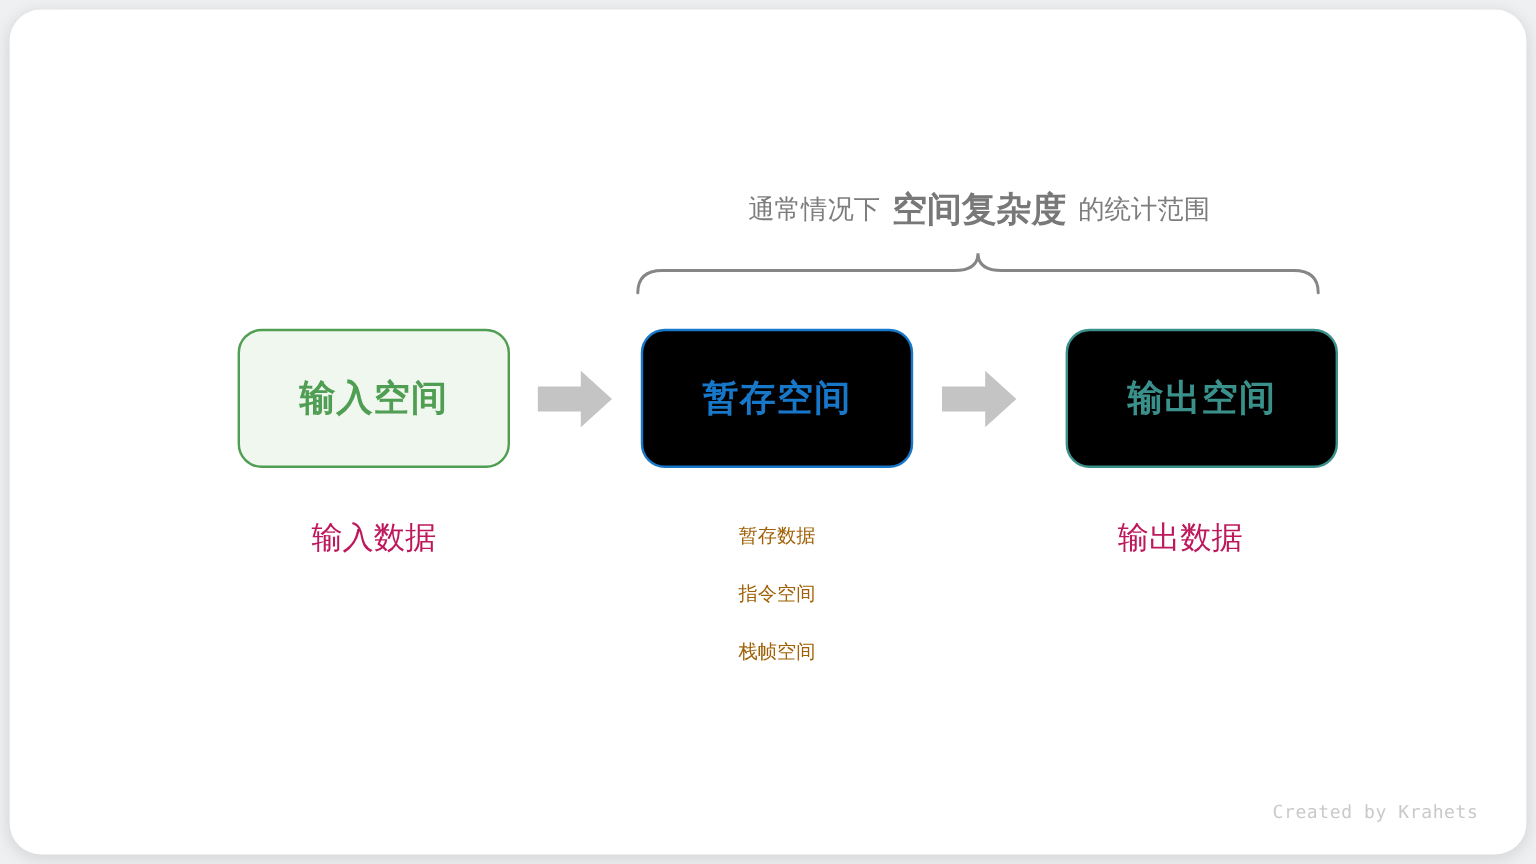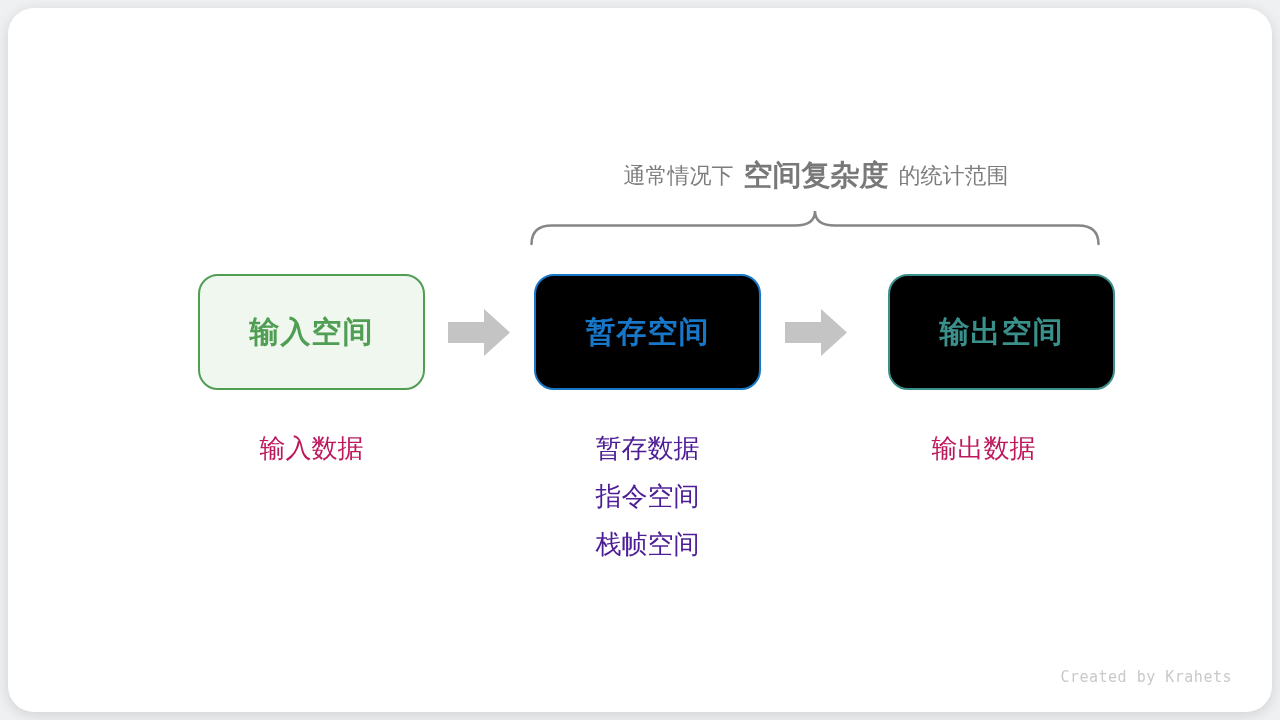--- a/index.html
+++ b/index.html
@@ -77,22 +77,22 @@
     color: #be185d;
     font-size: 26px;
   }
   .cap-input  { left: 190px; }
   .cap-output { left: 862px; }
   .caption-group {
     position: absolute;
     left: 526px; top: 416px;
     width: 227px;
     text-align: center;
-    color: #4c1d95;
-    font-size: 26px;
+    color: #a16207;
+    font-size: 16px;
     line-height: 48px;
   }
   
   .credit {
     position: absolute;
     right: 40px; bottom: 26px;
     font-family: "DejaVu Sans Mono", monospace;
     font-size: 15px;
     color: #c9c9c9;
     letter-spacing: 0.5px;

